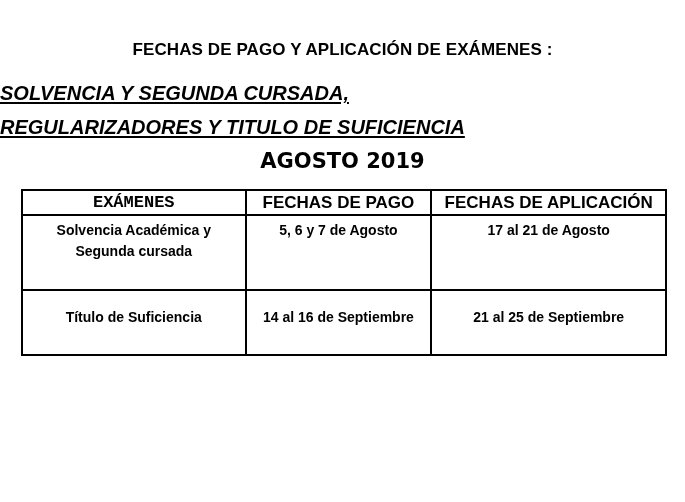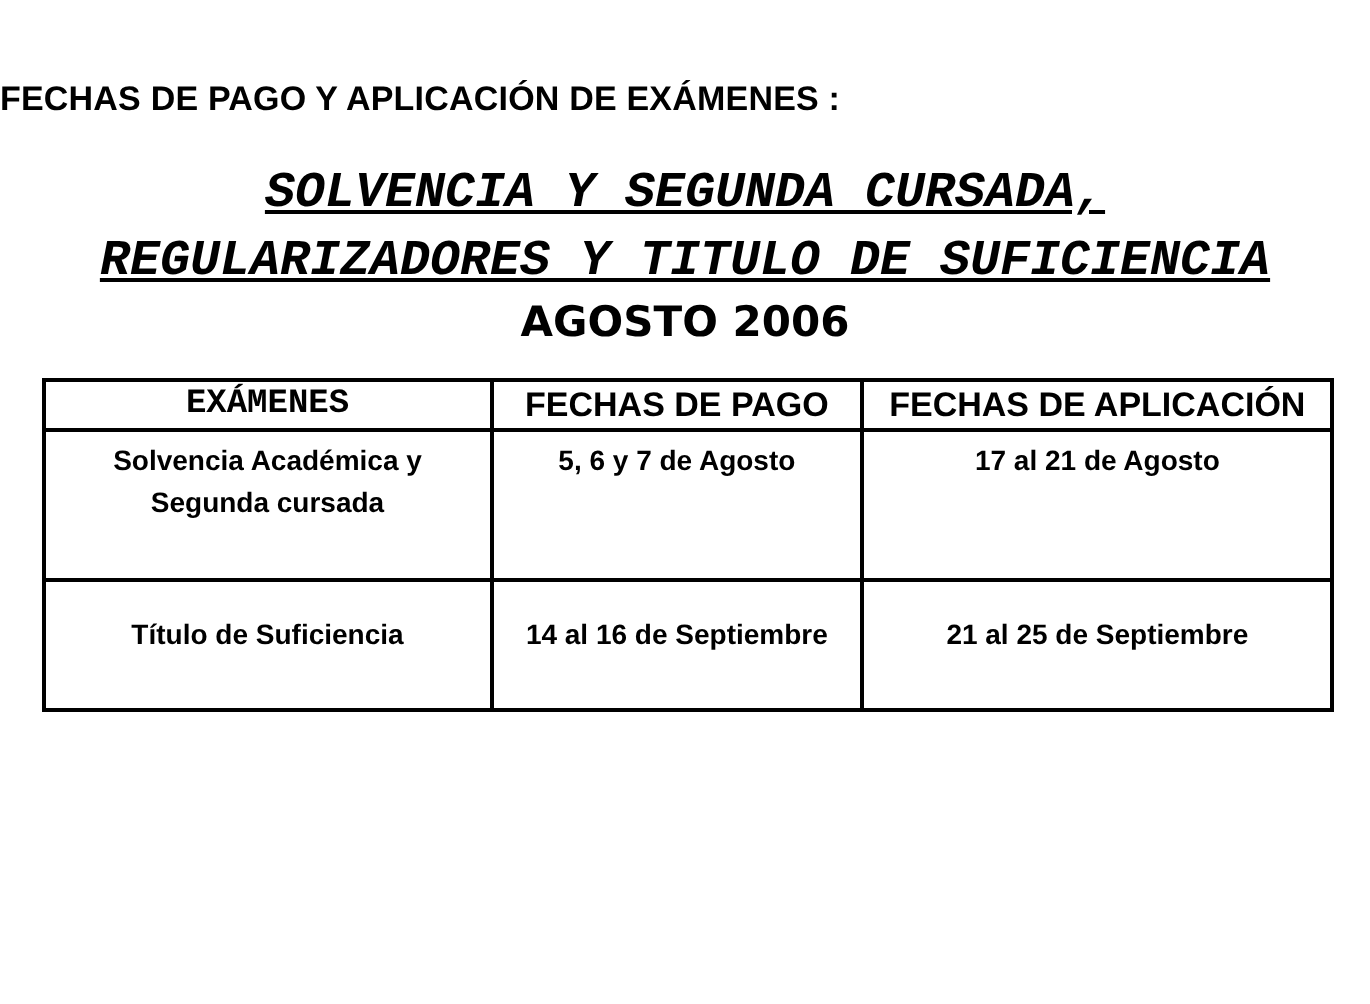--- a/index.html
+++ b/index.html
@@ -1,21 +1,21 @@
 <!DOCTYPE html>
 <html><head>
   <meta charset="utf-8">
   <style>
     html, body { margin:0; padding:0; background:#ffffff; }
     body { width:685px; height:502px; position:relative; overflow:hidden; color:#000; }
-    .t1 { position:absolute; left:0; width:685px; top:40px; text-align:left;
+    .t1 { position:absolute; left:0; width:685px; top:40px; text-align:center;
           font-family:"Liberation Sans", sans-serif; font-weight:bold; font-size:17px; letter-spacing:0.1px; }
-    .t2 { position:absolute; left:0; width:685px; text-align:center;
-          font-family:Liberation Mono, monospace; font-weight:bold; font-style:italic;
-          font-size:25px; text-decoration:underline; text-underline-offset:2px; }
+    .t2 { position:absolute; left:0; width:685px; 
+          font-family:Liberation Sans, sans-serif; font-weight:bold; font-style:italic;
+          font-size:20px; text-decoration:underline; text-underline-offset:2px; }
     .t2a { top:82px; }
     .t2b { top:116px; }
     .t3 { position:absolute; left:0; width:685px; top:149px; text-align:center;
           font-family:"DejaVu Sans", sans-serif; font-weight:bold; font-size:21px; }
     table { position:absolute; left:21px; top:189px; border-collapse:collapse; width:646px;
             font-family:"Liberation Sans", sans-serif; font-weight:bold; }
     td, th { border:2px solid #000; padding:0; text-align:center; vertical-align:top; }
     th { height:23px; font-size:17px; font-weight:bold; vertical-align:middle; }
     td { font-size:14px; line-height:21px; padding-top:4px; }
     .c1 { width:223px;font-family:Liberation Mono, monospace; }
@@ -24,21 +24,21 @@
     tr.r1 td { height:69px; }
     tr.r2 td { height:68px; }
     tr.r3 td { height:47px; padding-top:16px; }
   </style>
 </head>
 <body>
 
 <div class="t1">FECHAS DE PAGO Y APLICACIÓN  DE  EXÁMENES :</div>
 <div class="t2 t2a">SOLVENCIA Y SEGUNDA CURSADA,</div>
 <div class="t2 t2b">REGULARIZADORES Y TITULO DE SUFICIENCIA</div>
-<div class="t3">AGOSTO 2006</div>
+<div class="t3">AGOSTO 2019</div>
 
 <table>
   <tbody>
       <tr>
     <th class="c1">EXÁMENES</th>
     <th class="c2">FECHAS DE PAGO</th>
     <th class="c3">FECHAS DE APLICACIÓN</th>
   </tr>
   <tr class="r1">
     <td>

